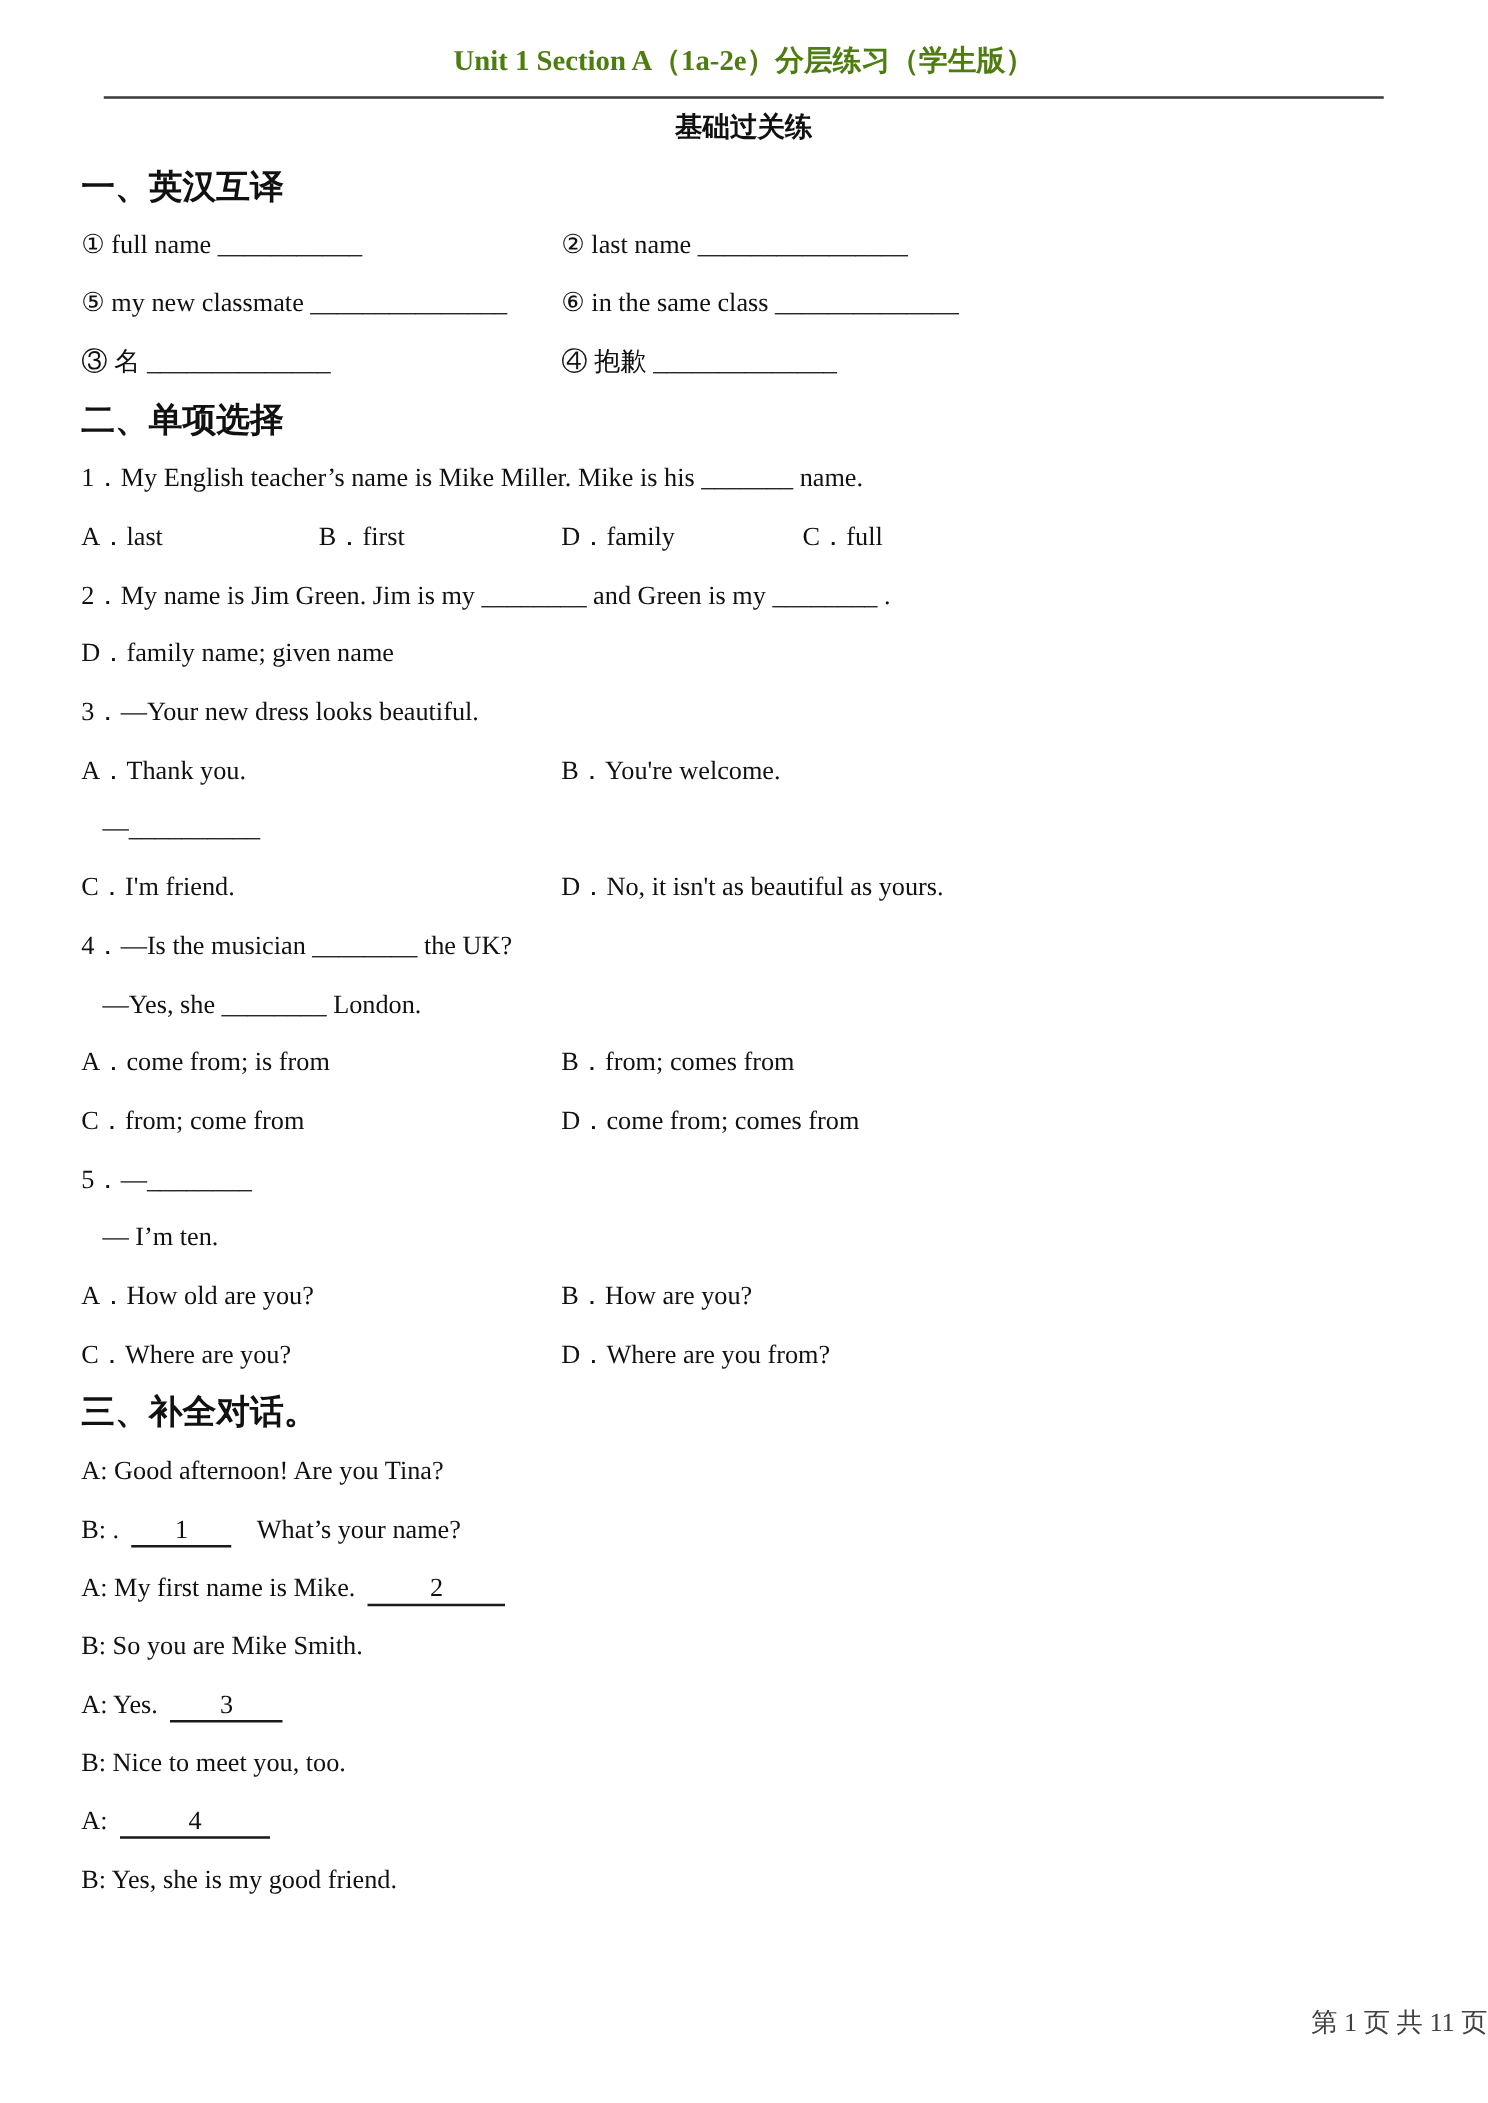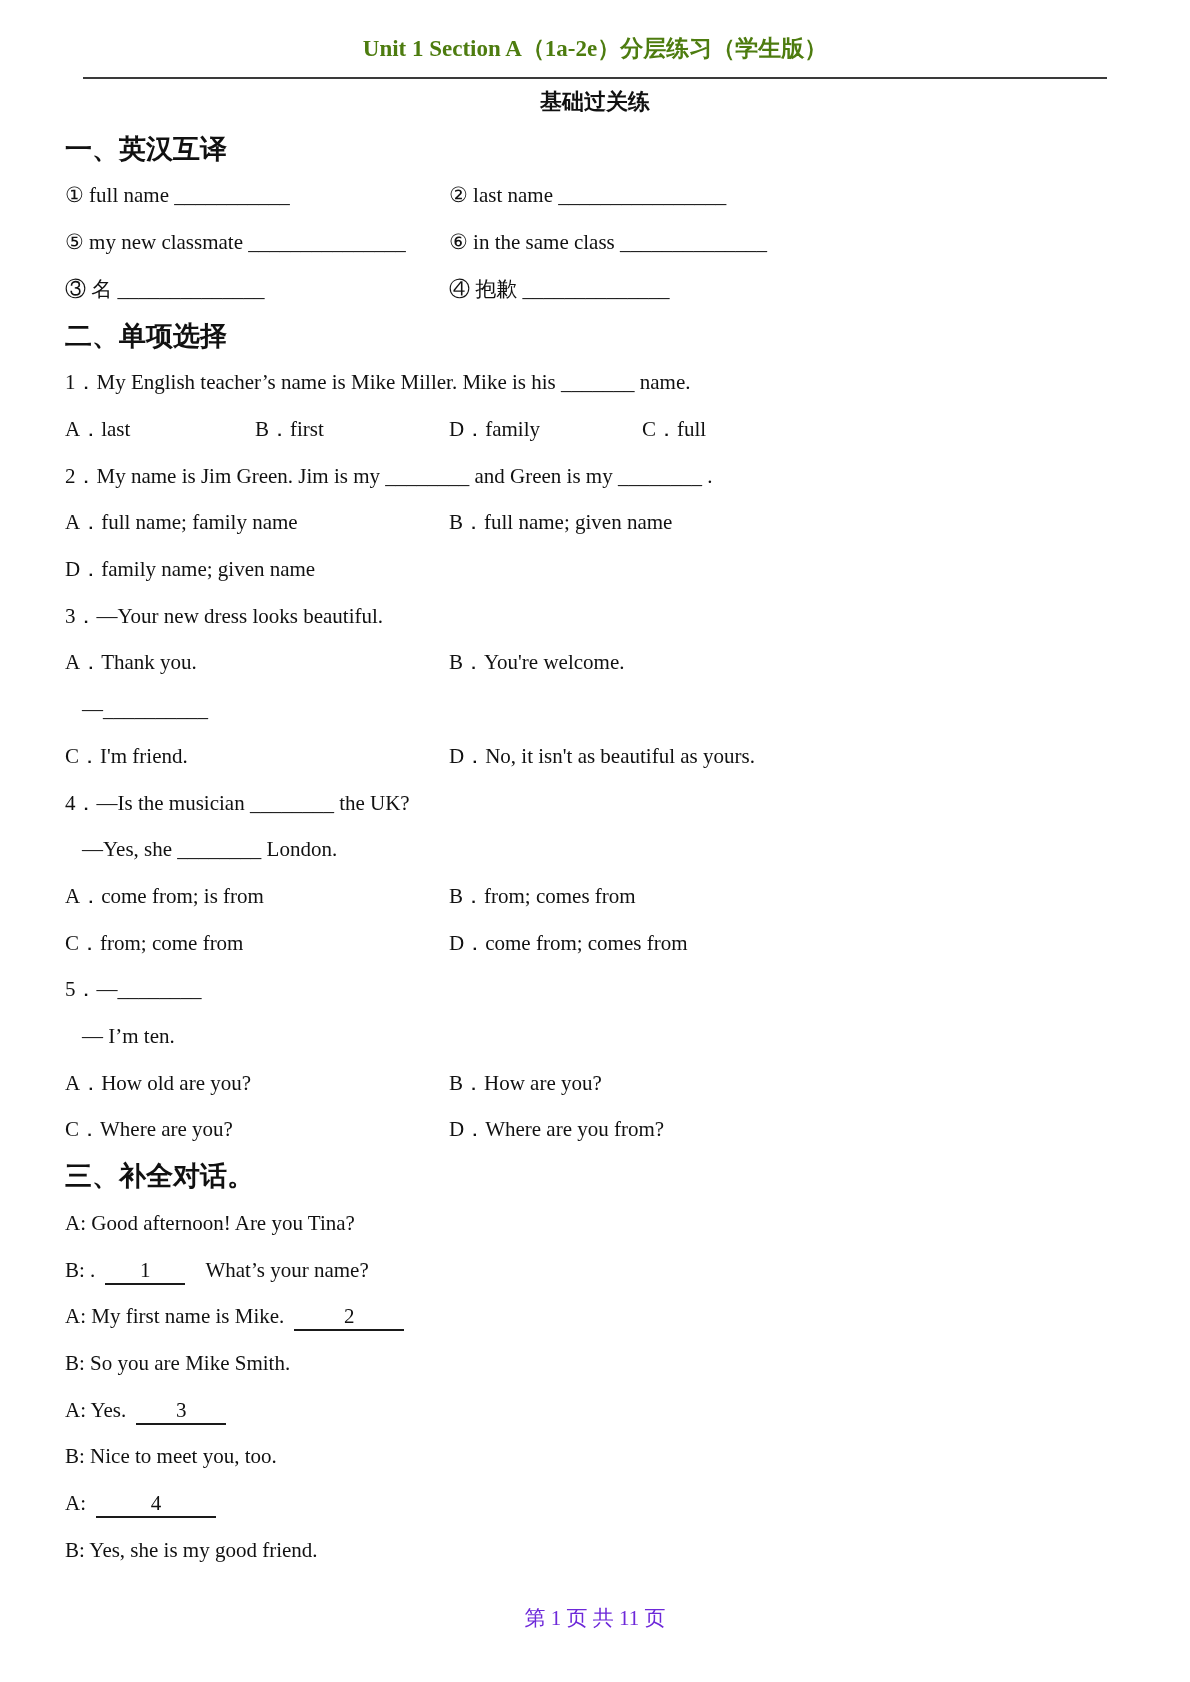--- a/index.html
+++ b/index.html
@@ -57,23 +57,23 @@
     vertical-align:baseline;
     margin:0 10px;
   }
   .bw80  { width:80px; }
   .bw90  { width:90px; }
   .bw110 { width:110px; }
   .bw120 { width:120px; }
   .footer {
     position:absolute;
     left:0; right:0; bottom:50px;
-    text-align:center;
+    text-align:right;
     font-size:21px;
-    color:#6d28d9;
+    color:#404040;
   }
 </style>
 </head>
 <body>
 
 <div class="page">
 
   <div class="doc-title">Unit 1 Section A（1a-2e）分层练习（学生版）</div>
   <hr class="rule">
 
@@ -99,24 +99,20 @@
 
     <div class="line">1．My English teacher’s name is Mike Miller. Mike is his _______ name.</div>
     <div class="line grid4">
       <span>A．last</span>
       <span>B．first</span>
       <span>D．family</span>
       <span>C．full</span>
     </div>
 
     <div class="line">2．My name is Jim Green. Jim is my ________ and Green is my ________ .</div>
-    <div class="line grid2">
-      <span>A．full name; family name</span>
-      <span>B．full name; given name</span>
-    </div>
     <div class="line grid2">
       <span>D．family name; given name</span>
     </div>
 
     <div class="line">3．—Your new dress looks beautiful.</div>
     <div class="line grid2">
       <span>A．Thank you.</span>
       <span>B．You're welcome.</span>
     </div>
     <div class="line indent">—__________</div>

